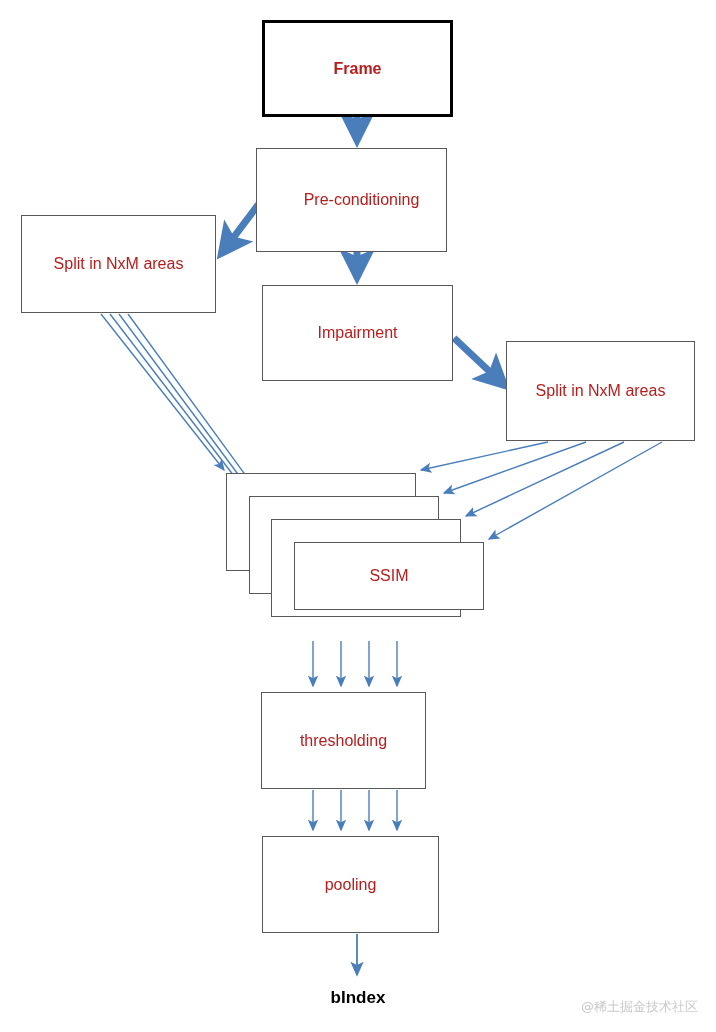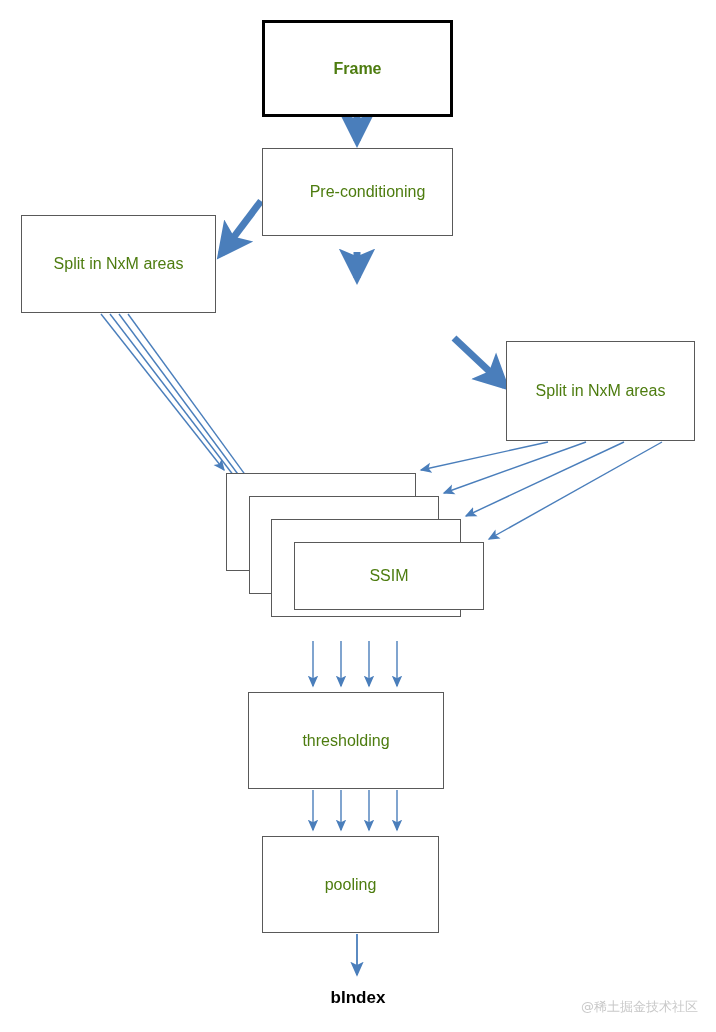--- a/index.html
+++ b/index.html
@@ -27,49 +27,49 @@
   }
   .node {
     position: absolute;
     box-sizing: border-box;
     background: #ffffff;
     border: 1px solid #595959;
     display: flex;
     align-items: center;
     justify-content: center;
     text-align: center;
-    color: #4d7c0f;
+    color: #b91c1c;
     font-size: 16px;
     line-height: 1.2;
     z-index: 5;
   }
   .node.thick {
     border: 3px solid #000000;
     font-weight: bold;
   }
   .node.stack-back {
     z-index: 2;
   }
   .node.stack-back2 { z-index: 3; }
   .node.stack-back3 { z-index: 4; }
   .node.stack-front { z-index: 6; }
 
   
   #node-frame        { left: 262px; top: 20px;  width: 191px; height: 97px; }
-  #node-precond      { left: 262px; top: 148px; width: 191px; height: 88px; padding-left: 20px; }
+  #node-precond      { left: 256px; top: 148px; width: 191px; height: 104px; padding-left: 20px; }
   #node-split-left   { left: 21px;  top: 215px; width: 195px; height: 98px; }
   #node-impairment   { left: 262px; top: 285px; width: 191px; height: 96px; }
   #node-split-right  { left: 506px; top: 341px; width: 189px; height: 100px; }
 
   #node-ssim-1       { left: 226px; top: 473px; width: 190px; height: 98px; }
   #node-ssim-2       { left: 249px; top: 496px; width: 190px; height: 98px; }
   #node-ssim-3       { left: 271px; top: 519px; width: 190px; height: 98px; }
   #node-ssim-4       { left: 294px; top: 542px; width: 190px; height: 68px; }
 
-  #node-thresholding { left: 248px; top: 692px; width: 196px; height: 97px; }
+  #node-thresholding { left: 261px; top: 692px; width: 165px; height: 97px; }
   #node-pooling      { left: 262px; top: 836px; width: 177px; height: 97px; }
 
   .endpoint-label {
     position: absolute;
     font-size: 17px;
     font-weight: bold;
     color: #000000;
     z-index: 5;
     white-space: nowrap;
   }
@@ -158,20 +158,23 @@
   </div>
 
   <div class="node" id="node-precond">
     <span>Pre-conditioning</span>
   </div>
 
   <div class="node" id="node-split-left">
     <span>Split in NxM areas</span>
   </div>
 
+  <div class="node" id="node-impairment">
+    <span>Impairment</span>
+  </div>
 
   <div class="node" id="node-split-right">
     <span>Split in NxM areas</span>
   </div>
 
   <div class="node stack-back" id="node-ssim-1">
     <span></span>
   </div>
   <div class="node stack-back2" id="node-ssim-2">
     <span></span>

